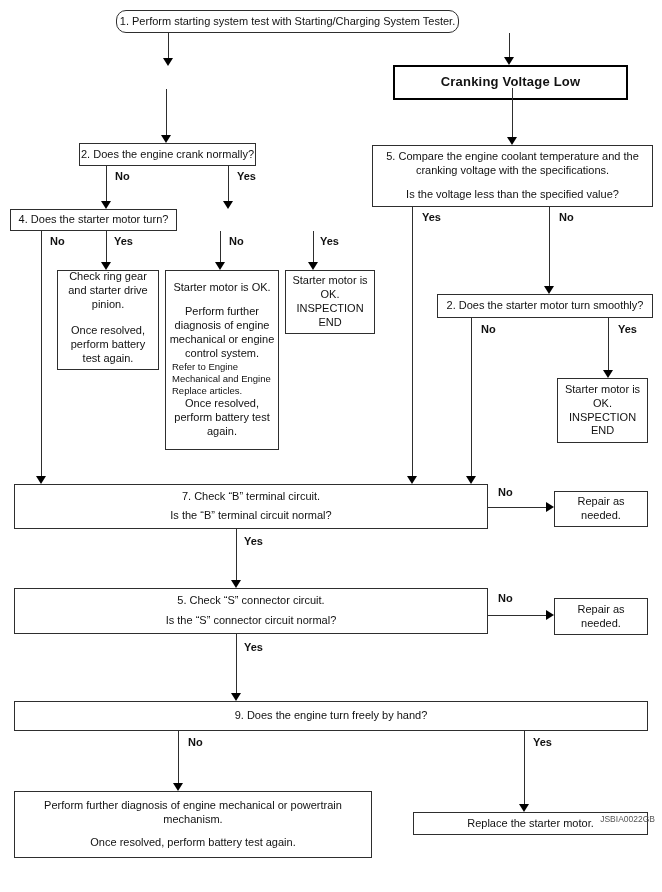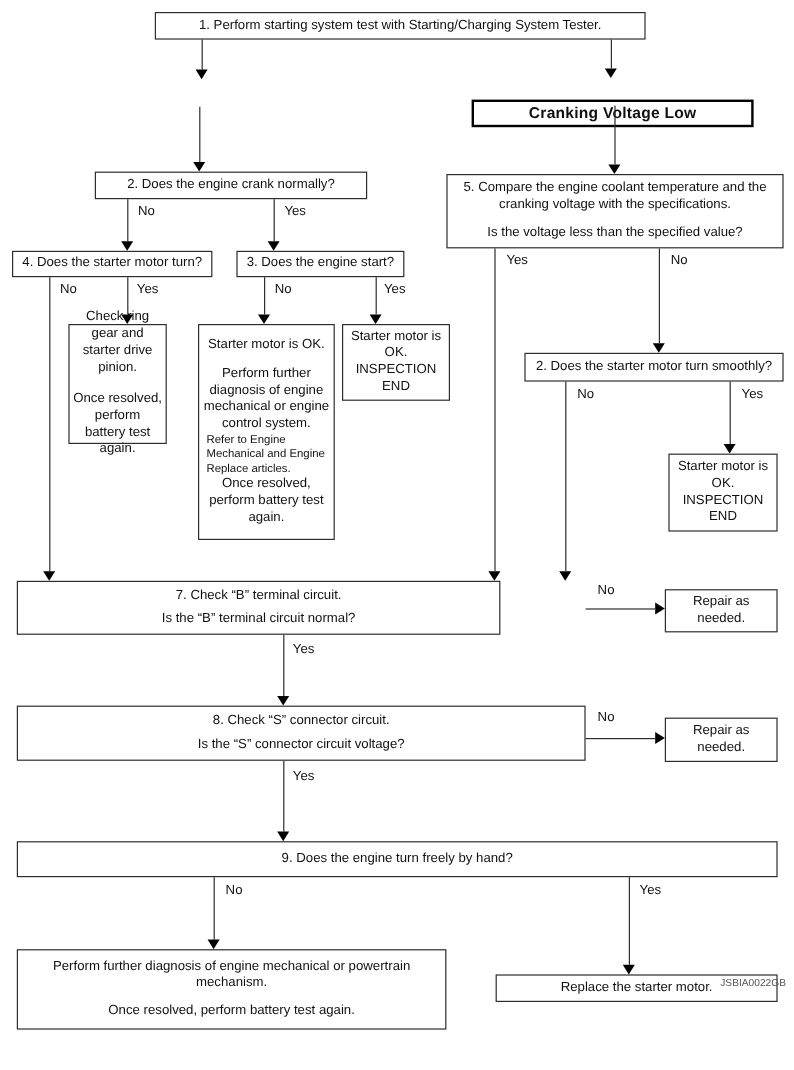--- a/index.html
+++ b/index.html
@@ -12,56 +12,53 @@
   .between{justify-content:space-between;padding:5px 0;}
   .sp{height:10px;flex:0 0 auto;}
   .sp12{height:12px;flex:0 0 auto;}
   .note{font-size:9.5px;line-height:1.25;text-align:left;width:100%;padding:0 4px;box-sizing:border-box;}
   .vline{position:absolute;width:1px;background:#2e2e2e;}
   .hline{position:absolute;height:1px;background:#2e2e2e;}
   .arrd{position:absolute;width:0;height:0;border-left:5px solid transparent;
         border-right:5px solid transparent;border-top:8px solid #000;}
   .arrr{position:absolute;width:0;height:0;border-top:5px solid transparent;
         border-bottom:5px solid transparent;border-left:8px solid #000;}
-  .lbl{position:absolute;font-size:11px;line-height:1;}
+  .lbl{position:absolute;font-size:11px;line-height:1;font-weight:bold;}
   .figcode{position:absolute;font-size:8.5px;color:#555;text-align:right;}
 </style>
 </head>
 <body>
 
 <div class="stage">
 
-  <div class="box" style="left:129px;top:10px;width:409px;height:23px;">
+  <div class="box" style="left:116px;top:10px;width:343px;height:23px;border-radius:10px;">
     <div>1. Perform starting system test with Starting/Charging System Tester.</div>
   </div>
 
 
-  <div class="box hdr" style="left:393px;top:65px;width:235px;height:23px;margin-top:18px;">
+  <div class="box hdr" style="left:393px;top:65px;width:235px;height:35px;">
     <div>Cranking Voltage Low</div>
   </div>
 
-  <div class="box" style="left:79px;top:143px;width:227px;height:23px;">
+  <div class="box" style="left:79px;top:143px;width:177px;height:23px;">
     <div>2. Does the engine crank normally?</div>
   </div>
 
   <div class="box" style="left:372px;top:145px;width:281px;height:62px;padding:4px 9px;">
     <div>5. Compare the engine coolant temperature and the cranking voltage with the specifications.</div>
     <div class="sp"></div>
     <div>Is the voltage less than the specified value?</div>
   </div>
 
   <div class="box" style="left:10px;top:209px;width:167px;height:22px;">
     <div>4. Does the starter motor turn?</div>
   </div>
 
-  <div class="box" style="left:197px;top:209px;width:140px;height:22px;">
-    <div>3. Does the engine start?</div>
-  </div>
 
-  <div class="box" style="left:57px;top:270px;width:82px;height:100px;padding:3px;">
+  <div class="box" style="left:57px;top:270px;width:102px;height:100px;padding:3px;justify-content:flex-end;">
     <div>Check ring gear and starter drive pinion.</div>
     <div class="sp12"></div>
     <div>Once resolved, perform battery test again.</div>
   </div>
 
   <div class="box" style="left:165px;top:270px;width:114px;height:180px;padding:3px 2px;">
     <div>Starter motor is OK.</div>
     <div class="sp"></div>
     <div>Perform further diagnosis of engine mechanical or engine control system.</div>
     <div class="note">Refer to Engine Mechanical and Engine Replace articles.</div>
@@ -75,32 +72,32 @@
 
   <div class="box" style="left:437px;top:294px;width:216px;height:24px;">
     <div>2. Does the starter motor turn smoothly?</div>
   </div>
 
   <div class="box" style="left:557px;top:378px;width:91px;height:65px;padding:2px;">
     <div>Starter motor is OK.</div>
     <div>INSPECTION END</div>
   </div>
 
-  <div class="box between" style="left:14px;top:484px;width:403px;height:45px;text-align:center;">
+  <div class="box between" style="left:14px;top:484px;width:474px;height:45px;text-align:center;">
     <div>7. Check “B” terminal circuit.</div>
     <div>Is the “B” terminal circuit normal?</div>
   </div>
 
   <div class="box" style="left:554px;top:491px;width:94px;height:36px;padding:2px 6px;">
     <div>Repair as needed.</div>
   </div>
 
   <div class="box between" style="left:14px;top:588px;width:474px;height:46px;">
-    <div>8. Check “S” connector circuit.</div>
-    <div>Is the “S” connector circuit voltage?</div>
+    <div>5. Check “S” connector circuit.</div>
+    <div>Is the “S” connector circuit normal?</div>
   </div>
 
   <div class="box" style="left:554px;top:598px;width:94px;height:37px;padding:2px 6px;">
     <div>Repair as needed.</div>
   </div>
 
   <div class="box" style="left:14px;top:701px;width:634px;height:30px;">
     <div>9. Does the engine turn freely by hand?</div>
   </div>
 

